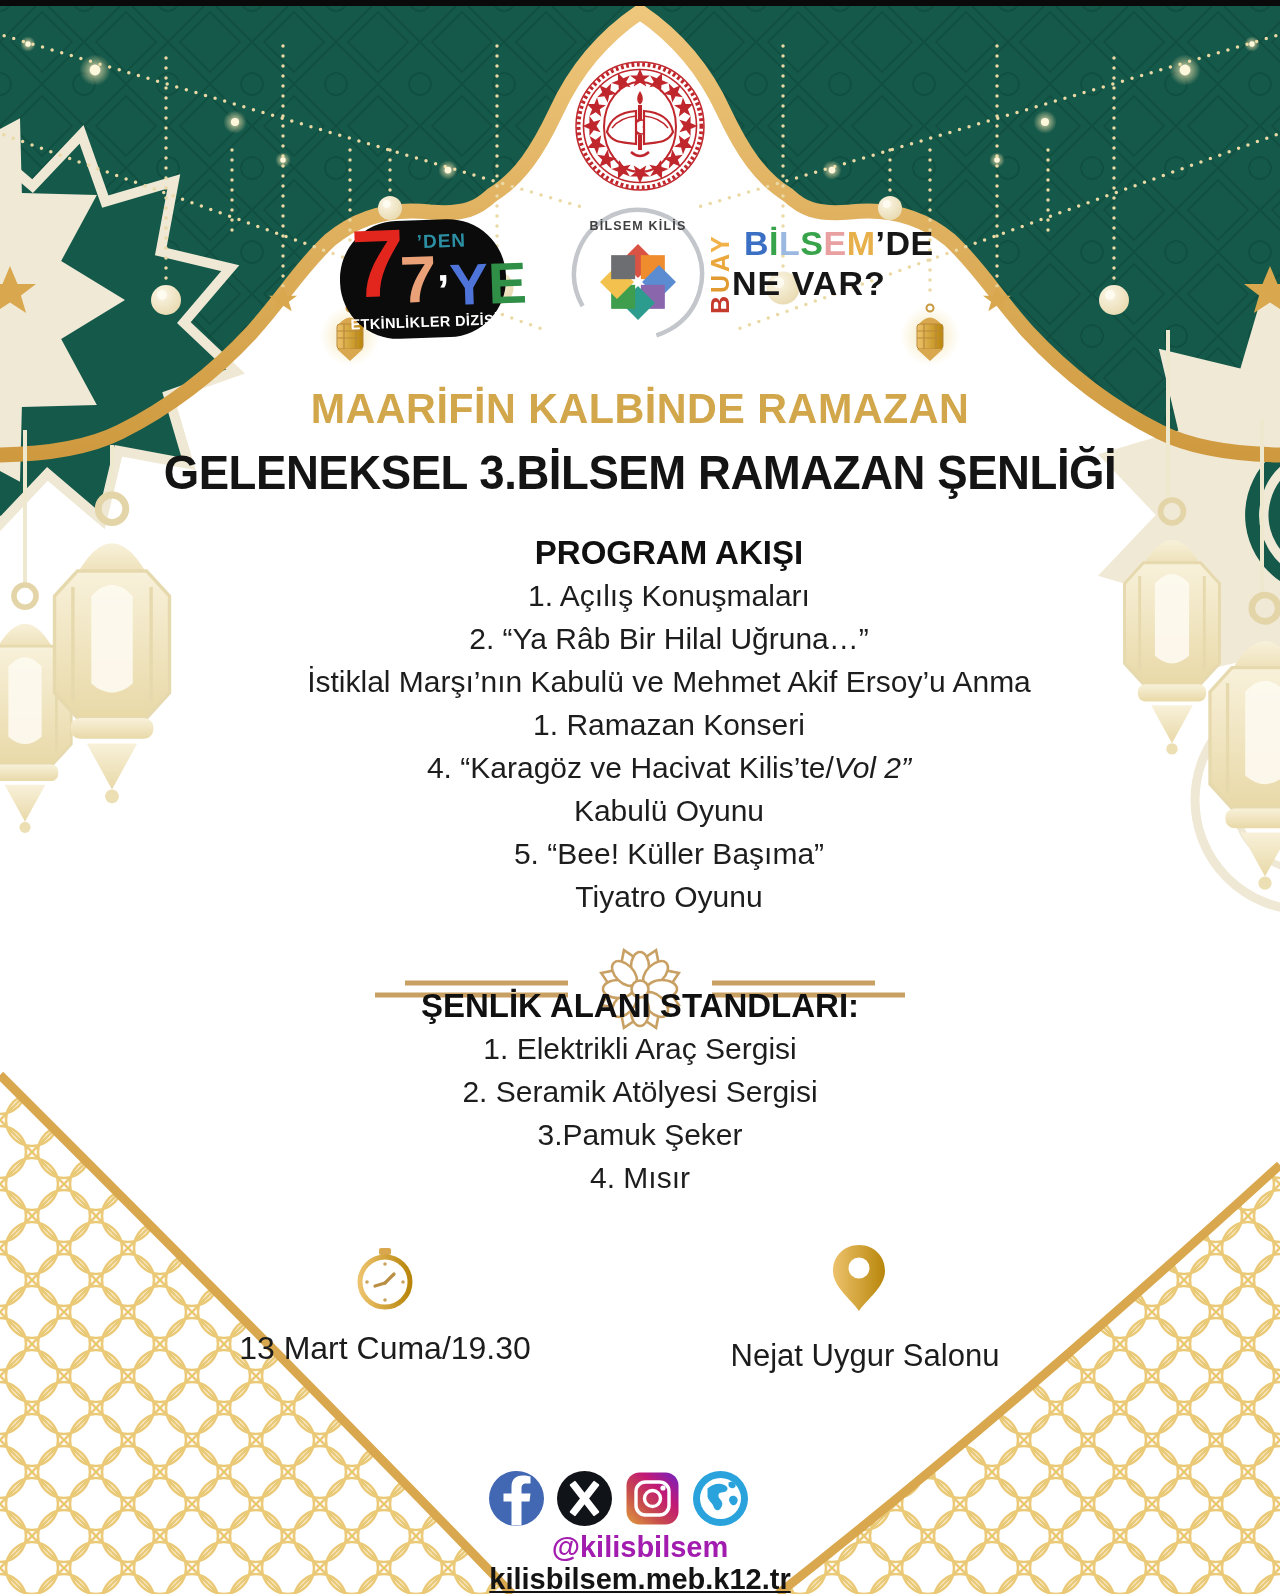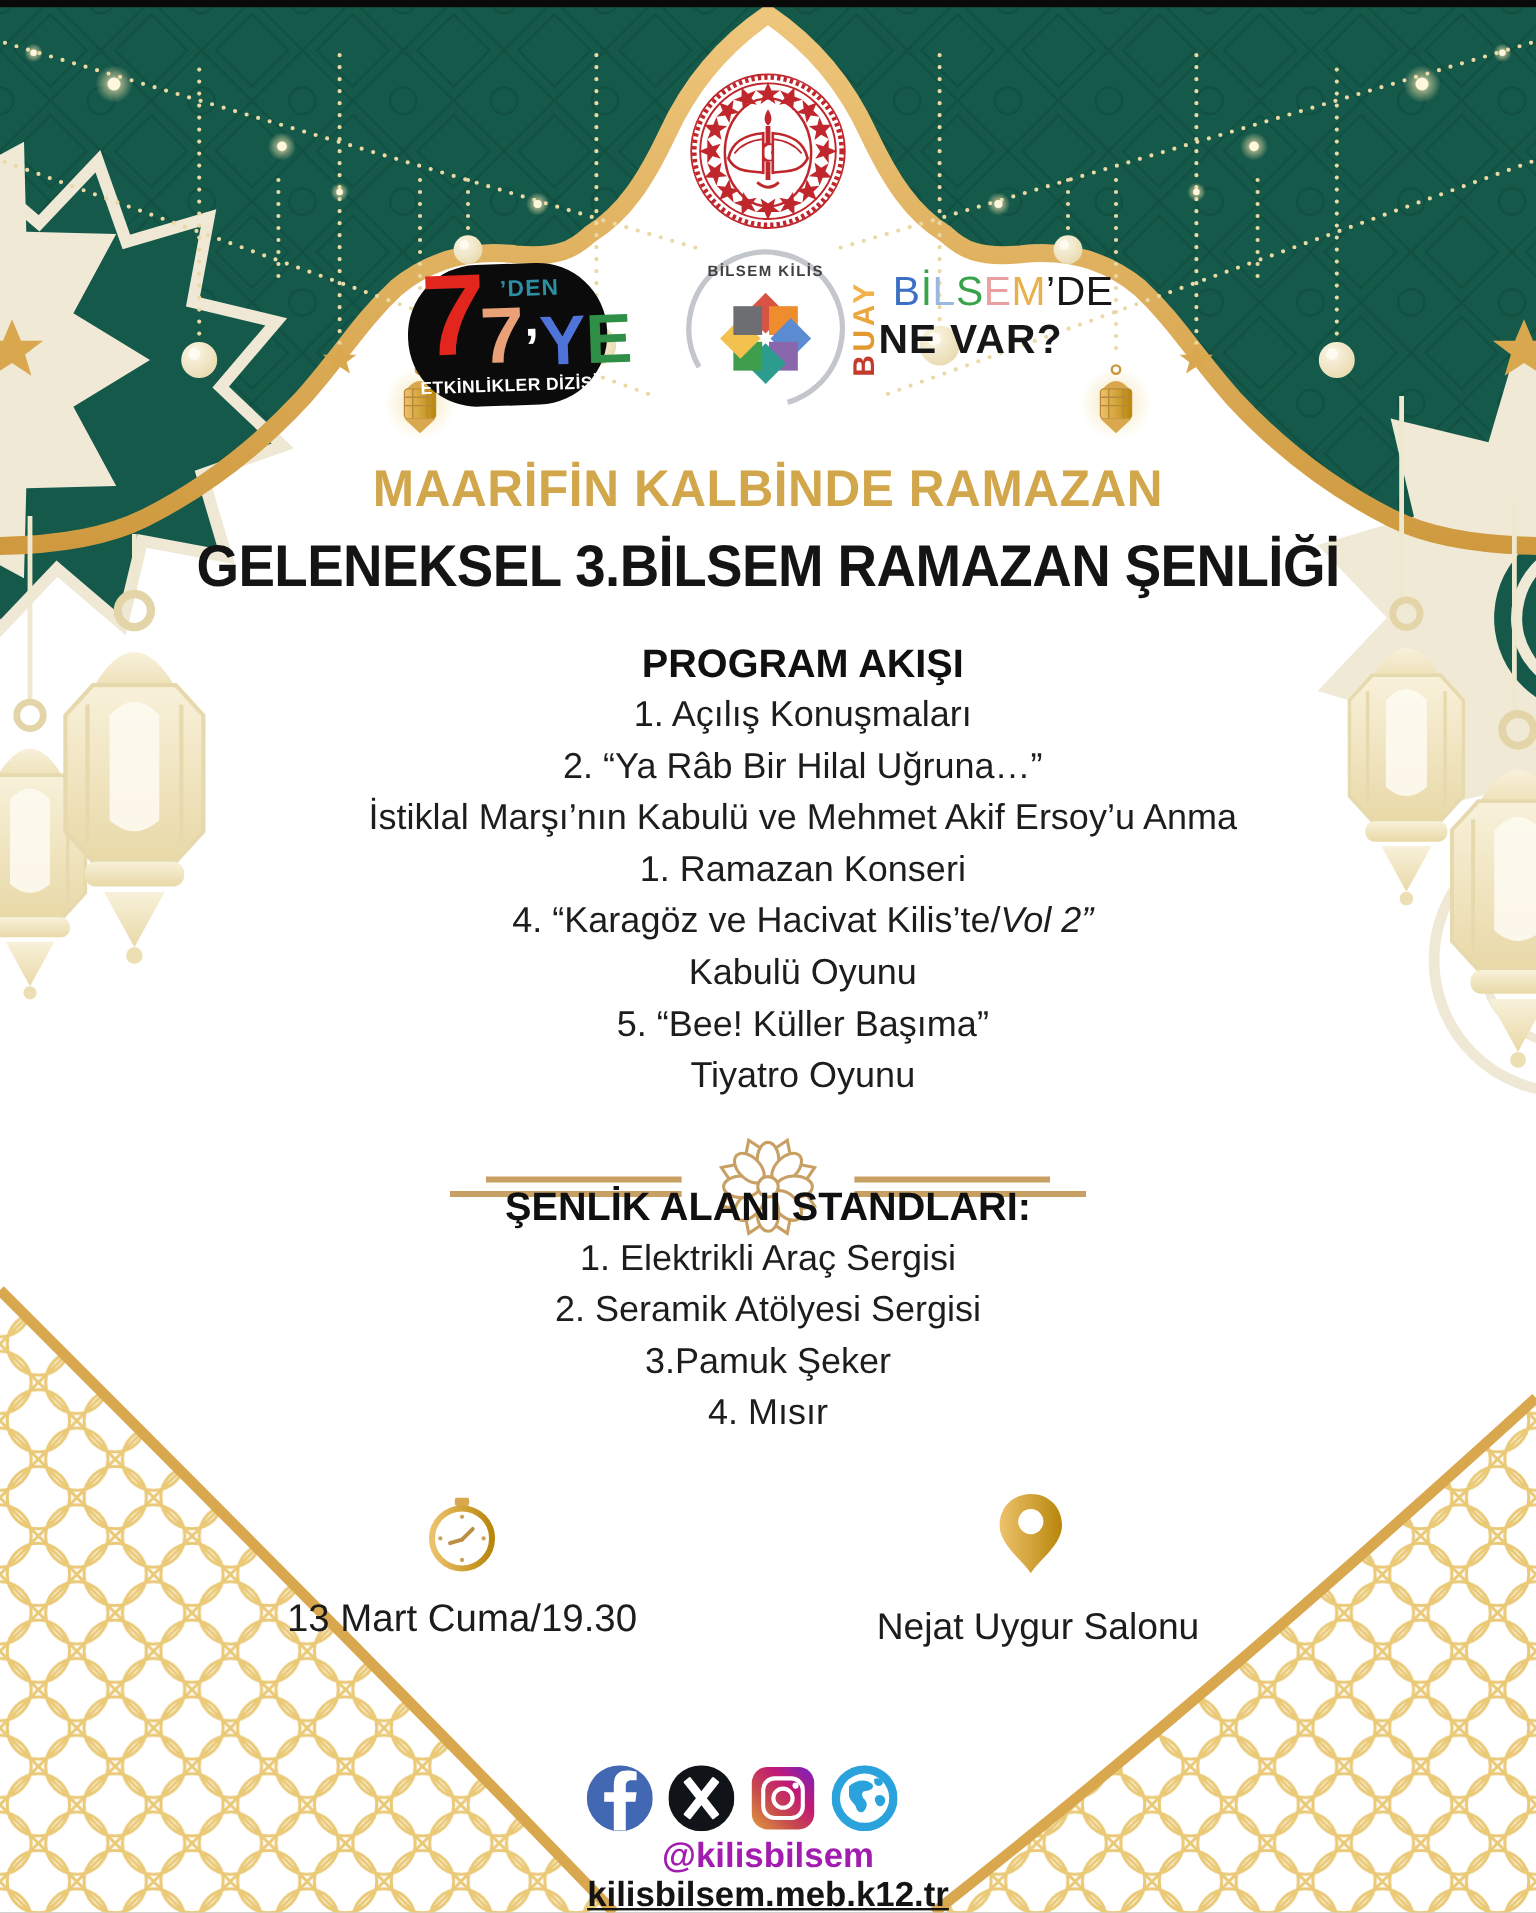--- a/index.html
+++ b/index.html
@@ -26,21 +26,21 @@
   .s-ye{left:97px;top:37px;font-size:58px;}
   .s-ap{position:static!important;color:#ffffff;font-size:44px;}
   .s-y{position:static!important;color:#4f74d9;}
   .s-e{position:static!important;color:#2f8f46;}
   .s-sub{left:0;right:0;bottom:9px;text-align:center;font-size:14.5px;color:#ffffff;letter-spacing:.4px;}
   
   .buay-logo{left:710px;top:222px;width:200px;height:96px;}
   .bu-vert{position:absolute;left:-4px;top:92px;transform:rotate(-90deg);transform-origin:0 0;
            font-size:25px;font-weight:bold;letter-spacing:3px;white-space:nowrap;}
   .bu0{color:#c43a2c;} .bu1{color:#e09a2f;} .bu2{color:#eaa73c;} .bu3{color:#f2b24a;}
-  .bu-l1{position:absolute;left:34px;top:2px;font-size:34px;font-weight:400;letter-spacing:.5px;white-space:nowrap;}
+  .bu-l1{position:absolute;left:34px;top:2px;font-size:34px;font-weight:700;letter-spacing:.5px;white-space:nowrap;}
   .bu-l2{position:absolute;left:22px;top:42px;font-size:34px;font-weight:800;color:#161616;letter-spacing:1px;}
   .bl0{color:#3b6fc4;} .bl1{color:#37a34a;} .bl2{color:#9bb8e0;} .bl3{color:#37a34a;}
   .bl4{color:#e8a0a0;} .bl5{color:#e8b04a;} .bl-suf{color:#161616;}
   
   .social-row{left:489px;top:1471px;display:flex;gap:13px;}
   .handle{top:1531px;font-size:29px;font-weight:bold;color:#a21caf;}
   .website{top:1563px;font-size:29px;font-weight:bold;color:#141414;text-decoration:underline;}
 </style>
 </head>
 <body>

